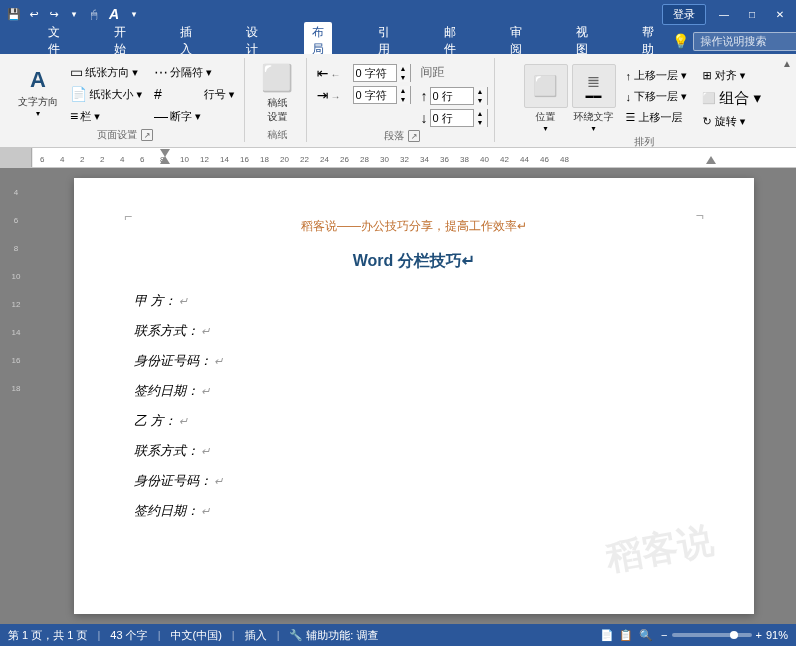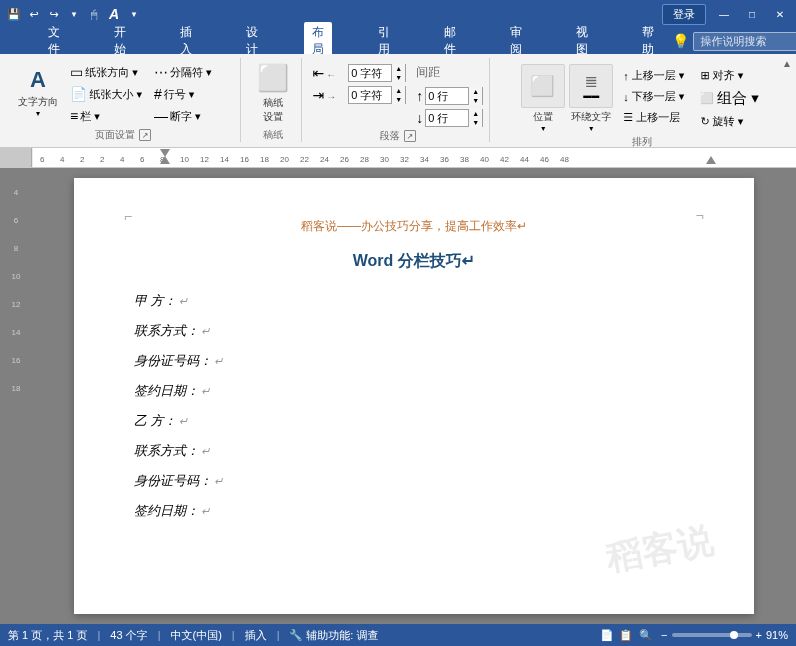--- a/index.html
+++ b/index.html
@@ -386,21 +386,21 @@
         </div>
       </div>
 
       <div style="display: flex; flex-direction: column; gap: 2px; padding-top: 2px; margin-left: 2px;">
         <div class="ribbon-btn-small">
           <span style="font-size: 14px;">⋯</span>
           <span style="font-size:11px; width:60px;">分隔符 ▾</span>
         </div>
         <div class="ribbon-btn-small">
           <span style="font-size: 14px;">#</span>
-          <span style="font-size:11px;">行号 ▾</span>
+          <span style="font-size:11px;margin-left:40px;">行号 ▾</span>
         </div>
         <div class="ribbon-btn-small">
           <span style="font-size: 14px;">—</span>
           <span style="font-size:11px;">断字 ▾</span>
         </div>
       </div>
     </div>
     <div class="ribbon-group-label">
       <span>页面设置</span>
       <div class="ribbon-expand">↗</div>

